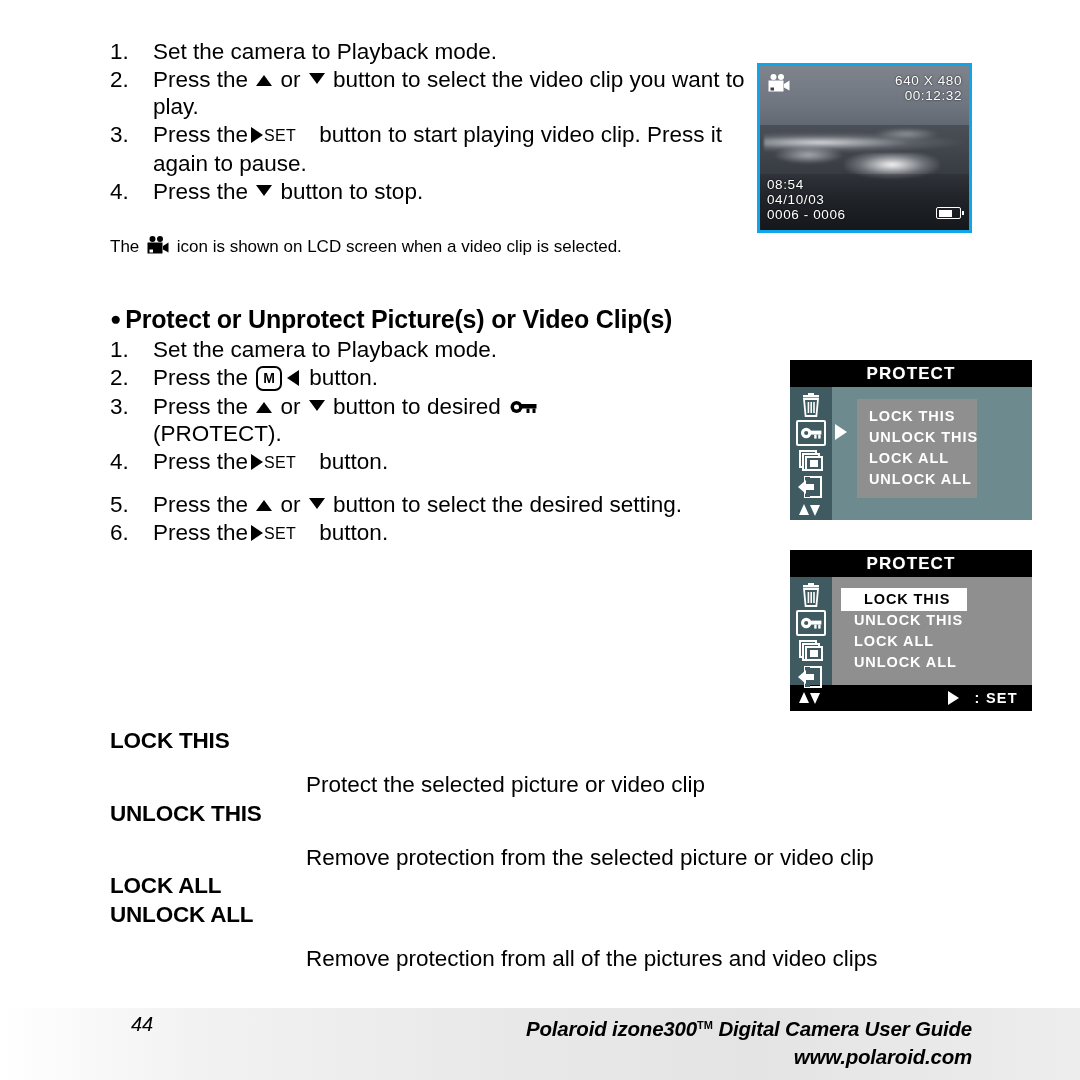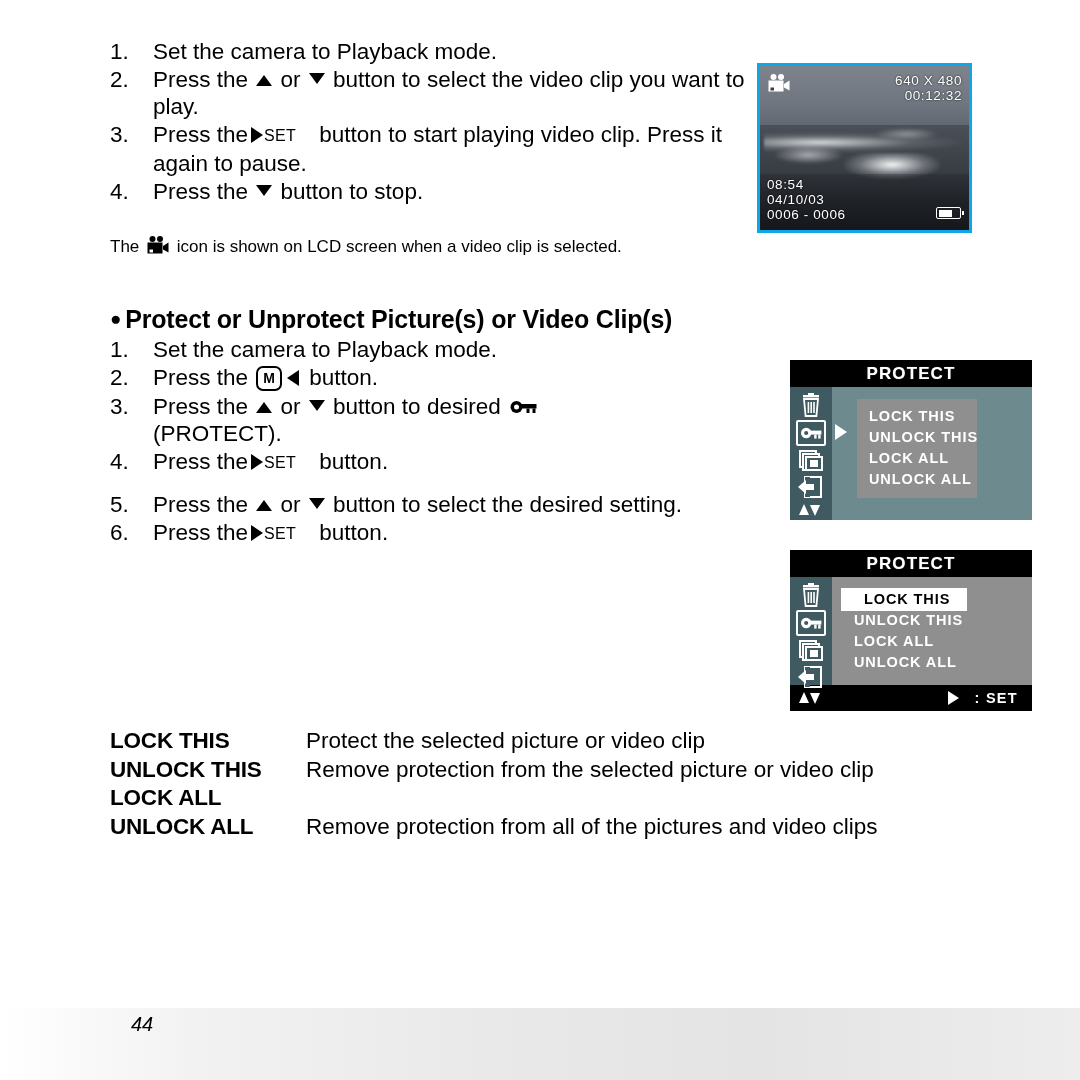--- a/index.html
+++ b/index.html
@@ -147,20 +147,21 @@
     align-items: flex-start;
   }
   .defterm {
     width: 196px;
     flex: 0 0 196px;
     font-weight: bold;
     letter-spacing: -0.2px;
   }
   .defdesc {
     flex: 1 1 auto;
+    margin-top: 44px;
   }
   .defdesc.justify {
     text-align: justify;
     text-align-last: left;
   }
 
   
   .lcd-photo {
     position: absolute;
     left: 757px;
@@ -621,14 +622,18 @@
       </svg>
       <div class="foot-set">
         <span class="tri-right-w"></span>
         <span>: SET</span>
       </div>
     </div>
   </div>
 
   <div class="footer-band"></div>
   <div class="page-num">44</div>
+  <div class="footer-lines">
+    <div><span>Polaroid izone300</span><span class="tm">TM</span> <span>Digital Camera User Guide</span></div>
+    <div>www.polaroid.com</div>
+  </div>
 
 </div>
 
 </body></html>

